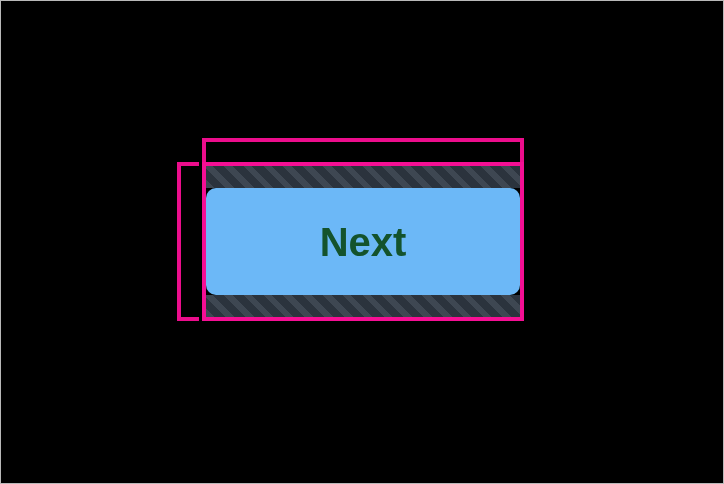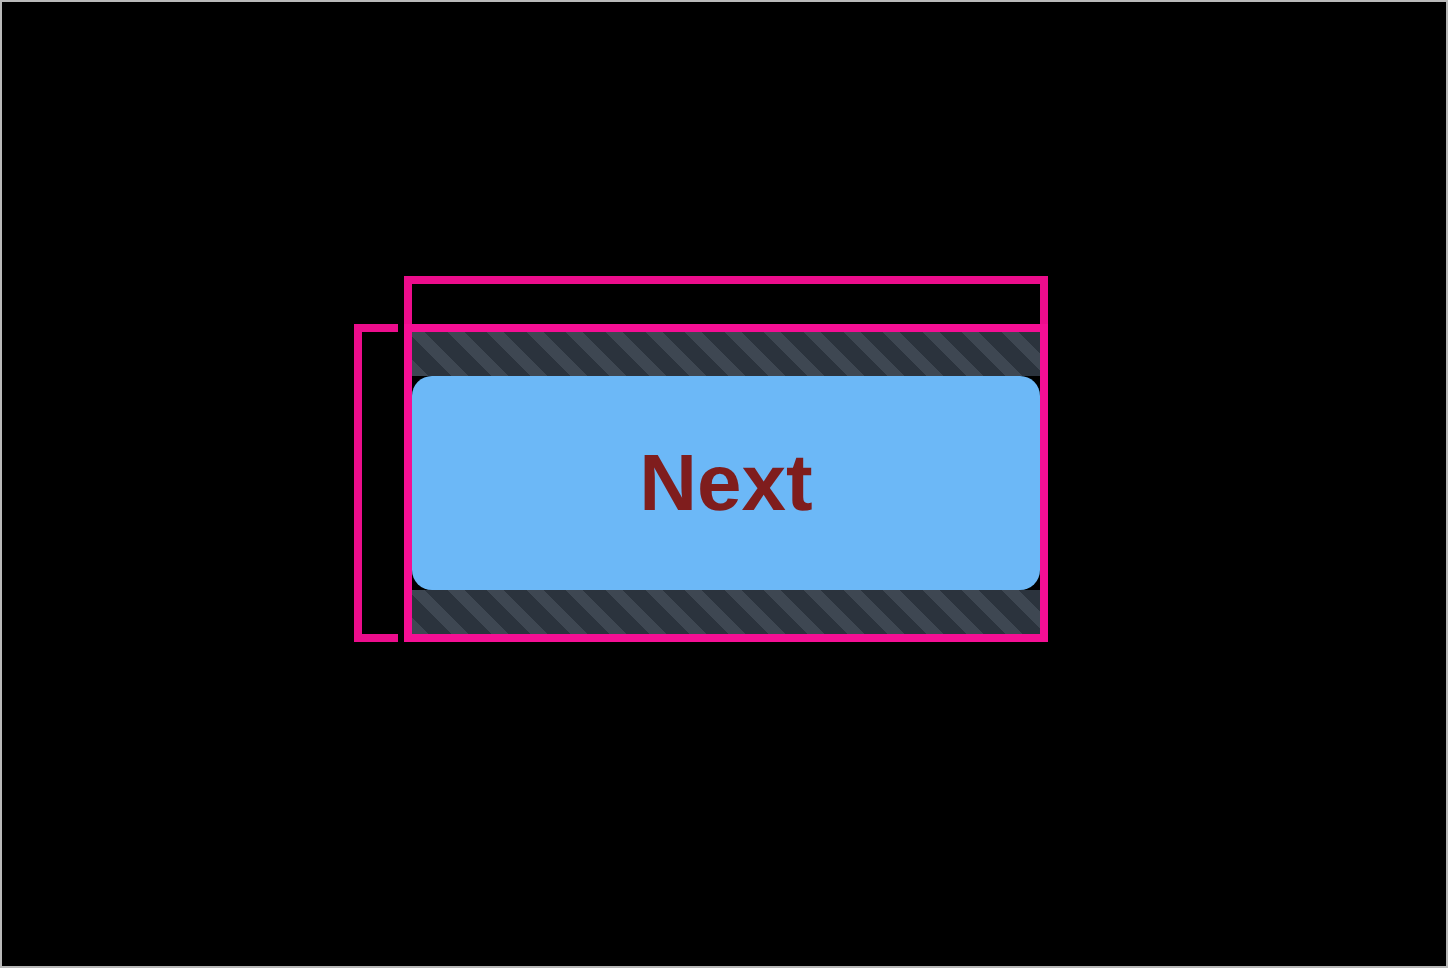--- a/index.html
+++ b/index.html
@@ -94,21 +94,21 @@
     background: #6cb8f7;
     border-radius: 10px;
     display: flex;
     align-items: center;
     justify-content: center;
     border: none;
     padding: 0;
     cursor: pointer;
   }
   #next-button-label {
-    color: #7f1d1d;
+    color: #14532d;
     font-family: "Liberation Sans", sans-serif;
     font-weight: bold;
     font-size: 40px;
     line-height: 1;
     letter-spacing: 0px;
     user-select: none;
   }
 </style>
 </head>
 <body>

